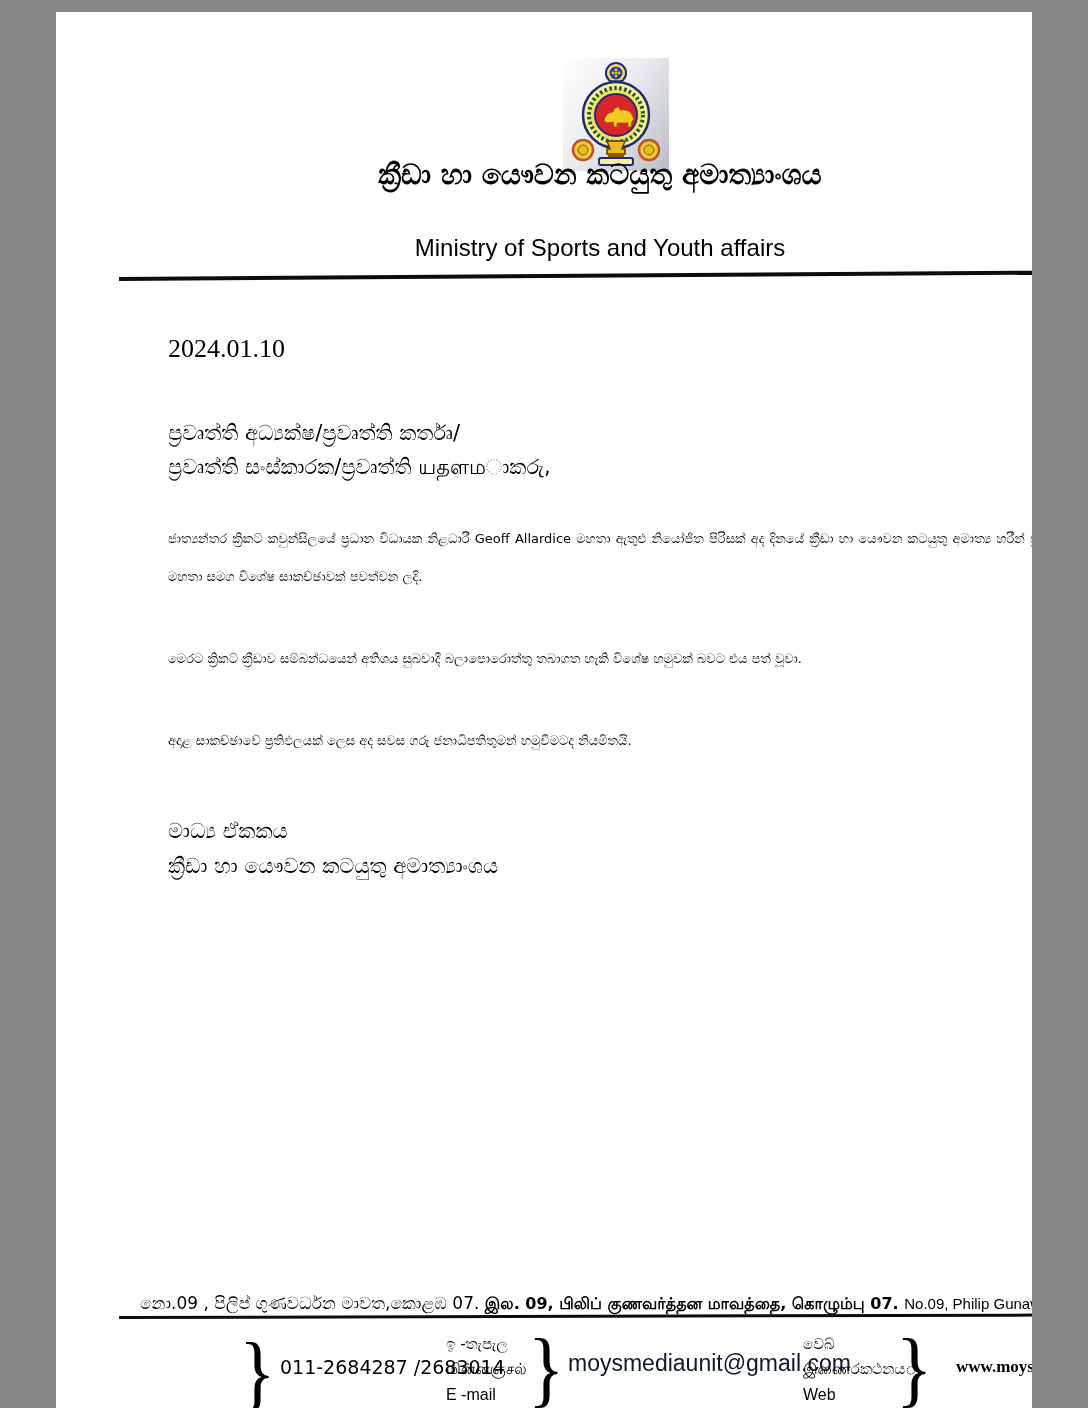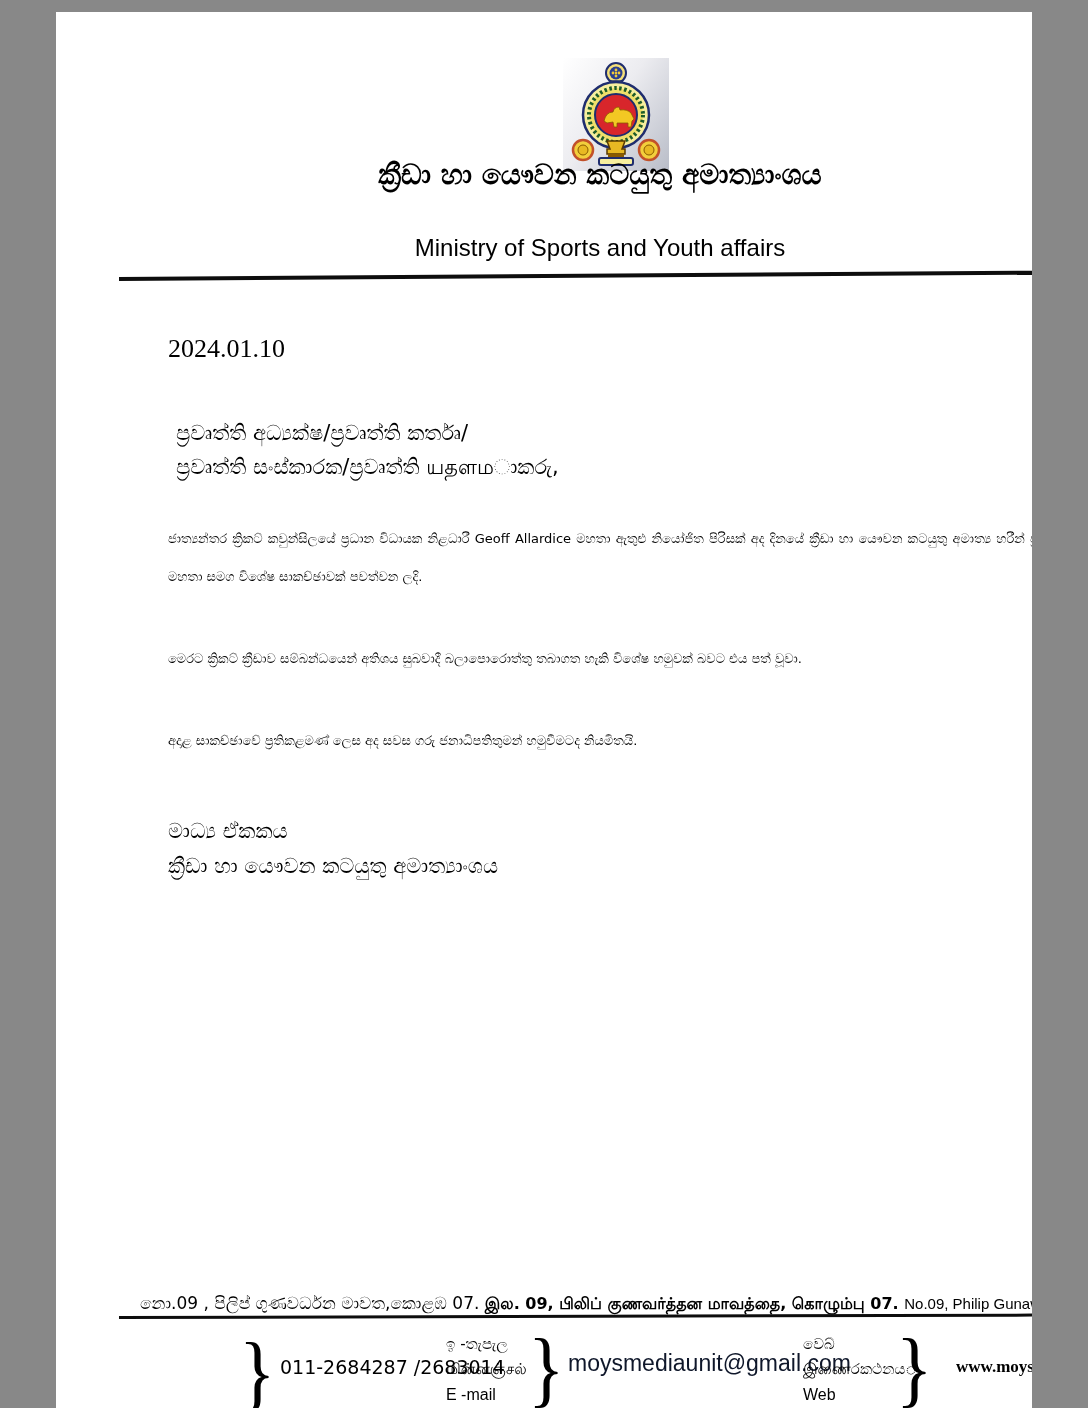--- a/index.html
+++ b/index.html
@@ -15,21 +15,21 @@
     background:linear-gradient(125deg,#ffffff 0%,#ececf0 45%,#b9bdc8 100%);
   }
   .title{position:absolute;left:0;width:1088px;text-align:center;white-space:nowrap;}
   .title-si{top:146px;font-size:28px;font-weight:bold;}
   .title-ta{top:185px;font-size:25px;font-weight:bold;}
   .title-en{top:222px;font-size:24px;font-weight:normal;font-family:"Liberation Sans",sans-serif;}
   .rule{position:absolute;background:#0d0d0d;transform-origin:left center;}
   .rule-top{left:63px;top:265px;width:963px;height:4px;transform:rotate(-0.4deg);}
   
   .date{position:absolute;left:112px;top:322px;font-family:"Liberation Serif","DejaVu Serif",serif;font-size:26px;}
-  .salutation{position:absolute;left:120px;top:404px;font-size:21px;line-height:34px;}
+  .salutation{position:absolute;left:112px;top:404px;font-size:21px;line-height:34px;}
   .para{position:absolute;left:112px;width:902px;margin:0;font-size:13px;line-height:38px;text-align:justify;}
   .para-1{top:508px;}
   .para-2{top:628px;}
   .para-3{top:710px;}
   .signature{position:absolute;left:112px;top:802px;font-size:21px;line-height:35px;}
   
   .address{position:absolute;left:84px;top:1281px;white-space:nowrap;}
   .address .si{font-size:17px;}
   .address .ta{font-size:16px;font-weight:bold;}
   .address .en{font-size:15px;font-family:"Liberation Sans",sans-serif;}
@@ -93,21 +93,21 @@
 
   <div class="date">2024.01.10</div>
 
   <div class="salutation">
     <div>ප්‍රවෘත්ති අධ්‍යක්ෂ/ප්‍රවෘත්ති කර්තෘ/</div>
     <div>ප්‍රවෘත්ති සංස්කාරක/ප්‍රවෘත්ති யதளமාකරු,</div>
   </div>
 
   <p class="para para-1">ජාත්‍යන්තර ක්‍රිකට් කවුන්සිලයේ ප්‍රධාන විධායක නිළධාරී Geoff Allardice මහතා ඇතුළු නියෝජිත පිරිසක් අද දිනයේ ක්‍රීඩා හා යෞවන කටයුතු අමාත්‍ය හරීන් ප්‍රනාන්දු මහතා සමග විශේෂ සාකච්ඡාවක් පවත්වන ලදි.</p>
   <p class="para para-2">මෙරට ක්‍රිකට් ක්‍රීඩාව සම්බන්ධයෙන් අතිශය සුබවාදී බලාපොරොත්තු  තබාගත හැකි විශේෂ හමුවක් බවට එය පත් වූවා.</p>
-  <p class="para para-3">අදාළ සාකච්ඡාවේ ප්‍රතිකළමණ් ලෙස අද සවස ගරු ජනාධිපතිතුමන් හමුවීමටද නියමිතයි.</p>
+  <p class="para para-3">අදාළ සාකච්ඡාවේ ප්‍රතිඵලයක් ලෙස අද සවස ගරු ජනාධිපතිතුමන් හමුවීමටද නියමිතයි.</p>
 
   <div class="signature">
     <div>මාධ්‍ය ඒකකය</div>
     <div>ක්‍රීඩා හා යෞවන කටයුතු අමාත්‍යාංශය</div>
   </div>
 
   <div class="address">
     <span class="si">නො.09 , පිලිප් ගුණවර්ධන මාවත,කොළඹ 07. </span><span class="ta">இல. 09, பிலிப் குணவர்த்தன மாவத்தை, கொழும்பு 07. </span><span class="en">No.09, Philip Gunawardana Mawatha, Colombo 07.</span>
   </div>
   <div class="rule rule-bottom"></div>

